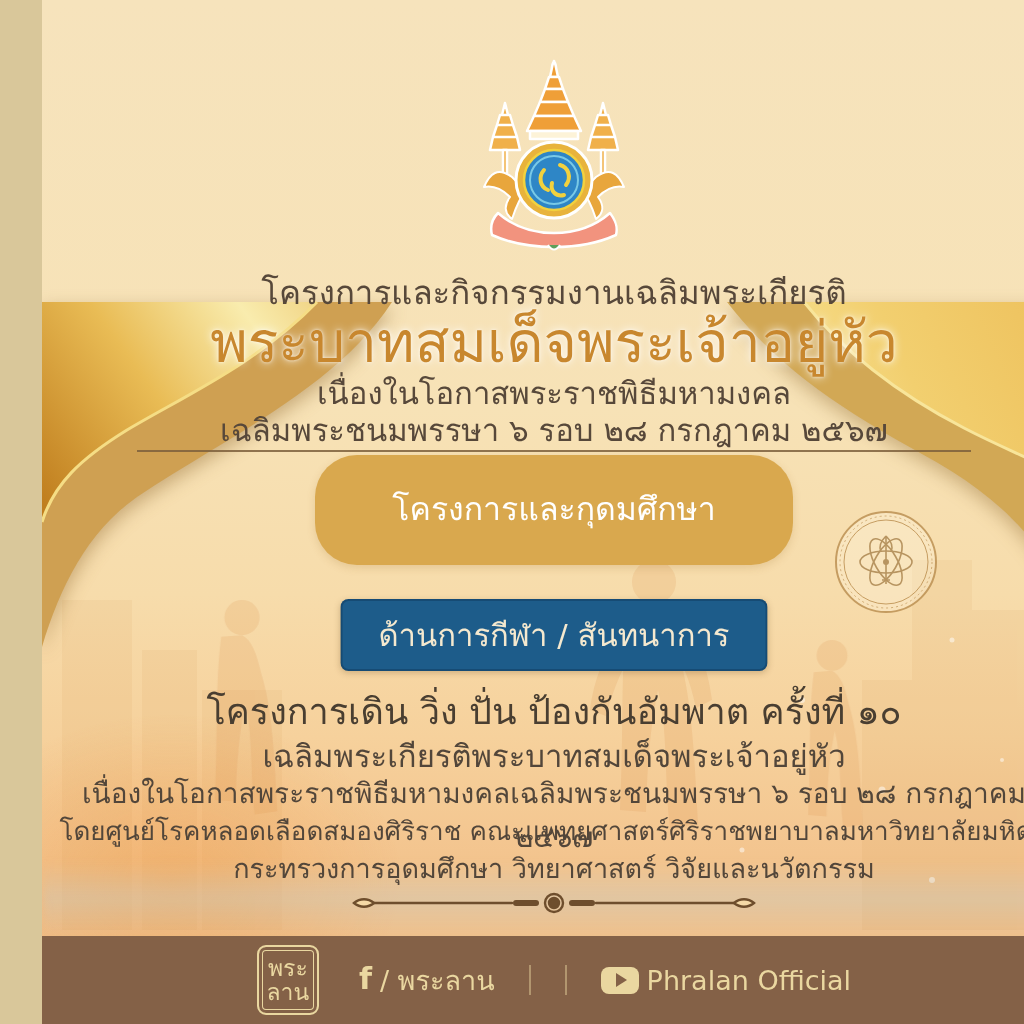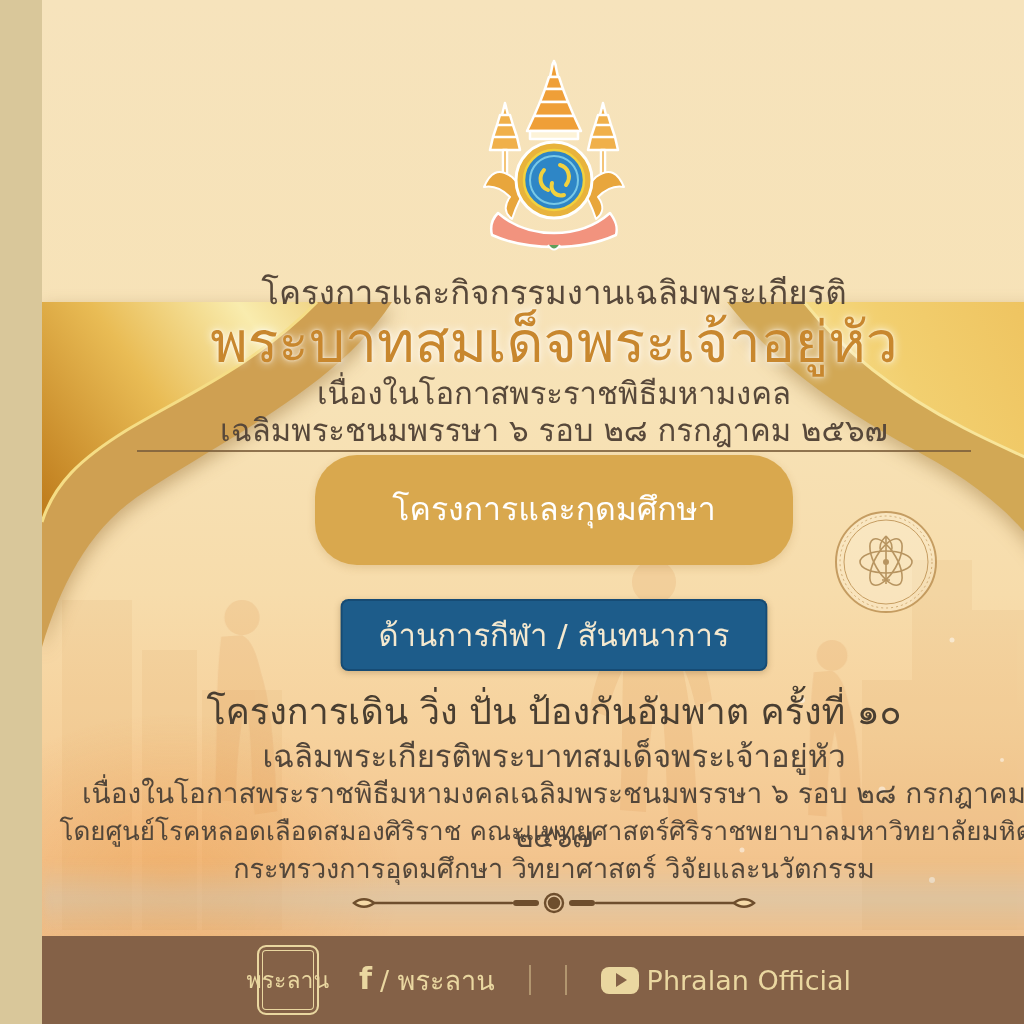--- a/index.html
+++ b/index.html
@@ -41,21 +41,21 @@
   .p5{top:847px;font-size:27px;color:#52463a;}
   .emblem{position:absolute;left:422px;top:55px;}
   .seal{position:absolute;left:792px;top:510px;opacity:.8;}
   .ornament{position:absolute;left:50%;top:888px;transform:translateX(-50%);}
   .footer{
     position:absolute;left:0;bottom:0;width:100%;height:88px;background:#846147;
     display:flex;align-items:center;justify-content:center;gap:34px;color:#ead7a0;}
   .stamp{
     width:62px;height:70px;border:2px solid #ead7a0;border-radius:9px;
     box-shadow:inset 0 0 0 3px #846147, inset 0 0 0 4px #ead7a0;
-    display:flex;flex-direction:row;align-items:center;justify-content:center;
+    display:flex;flex-direction:column;align-items:center;justify-content:center;
     font-size:23px;line-height:1.05;color:#ead7a0;margin-right:6px;}
   .f-item{display:flex;align-items:center;gap:8px;font-size:27px;}
   .sep{width:2px;height:30px;background:rgba(234,215,160,.45);}
   .fb-glyph{font-weight:bold;font-size:30px;line-height:1;transform:translateY(-1px);}
   .yt-icon{width:38px;height:27px;background:#ead7a0;border-radius:8px;
     display:inline-flex;align-items:center;justify-content:center;}
   .yt-icon:after{content:"";display:block;width:0;height:0;
     border-left:11px solid #846147;border-top:7px solid transparent;border-bottom:7px solid transparent;margin-left:3px;}
 </style>
 </head>

